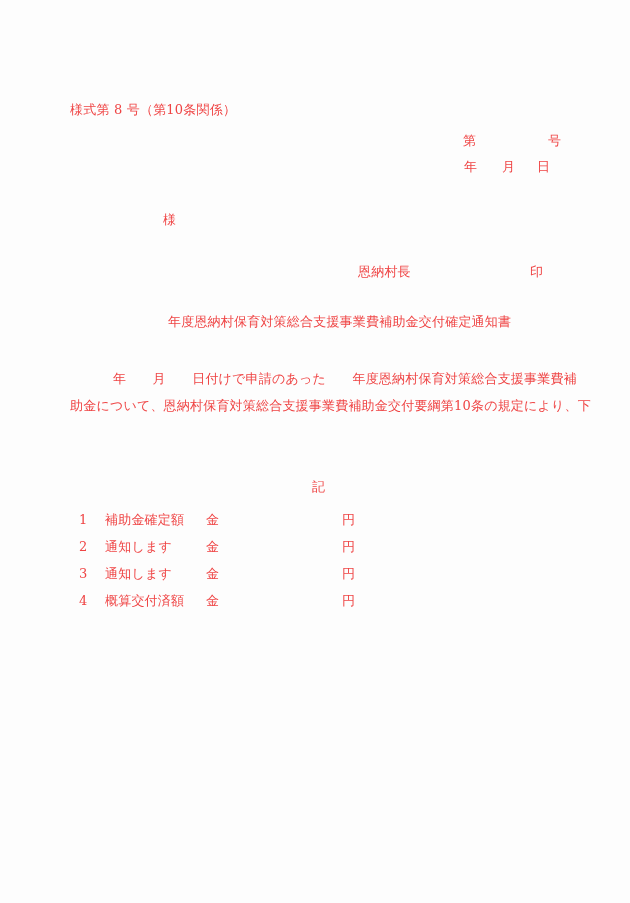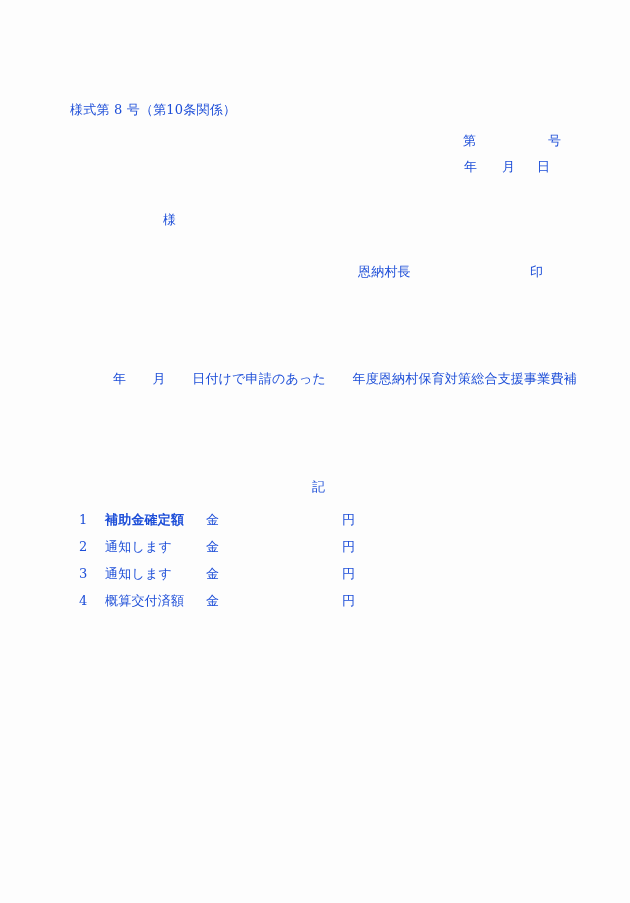--- a/index.html
+++ b/index.html
@@ -4,21 +4,21 @@
 <style>
   html, body {
     margin: 0;
     padding: 0;
   }
   .page {
     position: relative;
     width: 630px;
     height: 903px;
     background: #fdfdfd;
-    color: #1d4ed8;
+    color: #ef4444;
     font-family: "DejaVu Serif", "Liberation Serif", serif;
     font-size: 13px;
     overflow: hidden;
   }
   .abs {
     position: absolute;
     white-space: pre;
     line-height: 1.05;
     letter-spacing: 0.2px;
   }
@@ -53,28 +53,30 @@
     <span style="left:537px;">日</span>
   </div>
 
   <div class="abs" style="left:163px; top:213px;">様</div>
 
   <div class="row" style="top:265px;">
     <span style="left:358px;">恩納村長</span>
     <span style="left:530px;">印</span>
   </div>
 
+  <div class="abs" style="left:168px; top:315px;">年度恩納村保育対策総合支援事業費補助金交付確定通知書</div>
 
   <div class="abs" style="left:113px; top:372px;font-family:Liberation Serif, serif;">年　　月　　日付けで申請のあった　　年度恩納村保育対策総合支援事業費補</div>
+  <div class="abs" style="left:70px; top:399px;">助金について、恩納村保育対策総合支援事業費補助金交付要綱第10条の規定により、下</div>
 
   <div class="abs" style="left:312px; top:480px;">記</div>
 
   <div class="row" style="top:513px;">
     <span style="left:79px;">1</span>
-    <span style="left:105px;font-weight:bold;">補助金確定額</span>
+    <span style="left:105px;">補助金確定額</span>
     <span style="left:206px;">金</span>
     <span style="left:342px;">円</span>
   </div>
   <div class="row" style="top:540px;">
     <span style="left:79px;">2</span>
     <span style="left:105px;">通知します</span>
     <span style="left:206px;">金</span>
     <span style="left:342px;">円</span>
   </div>
   <div class="row" style="top:567px;">

